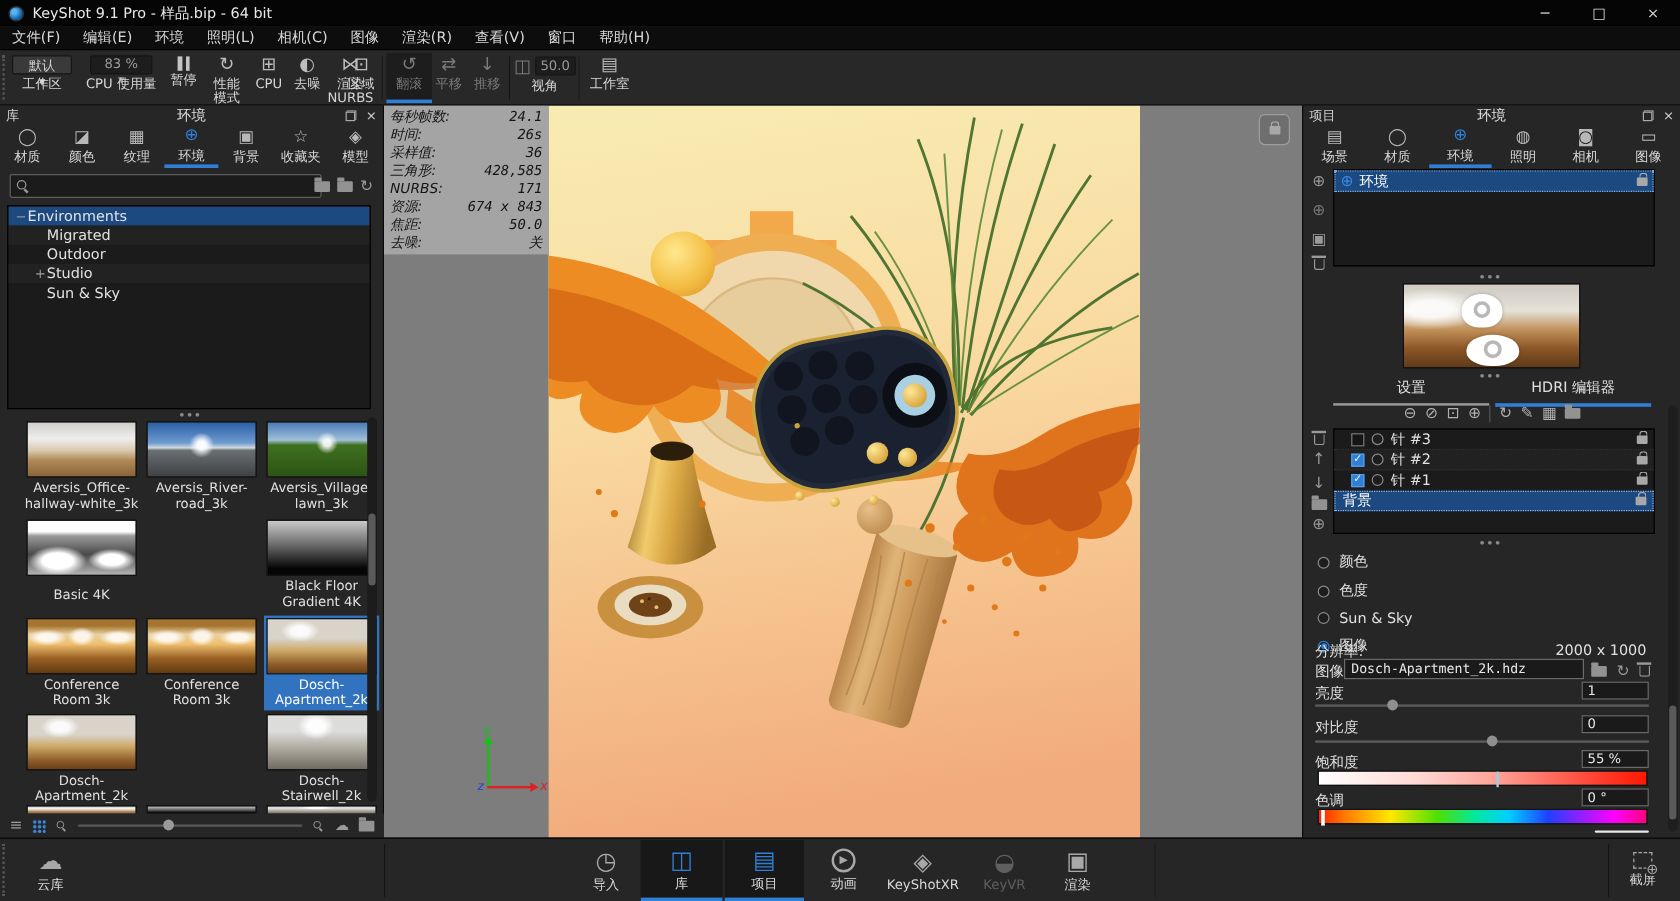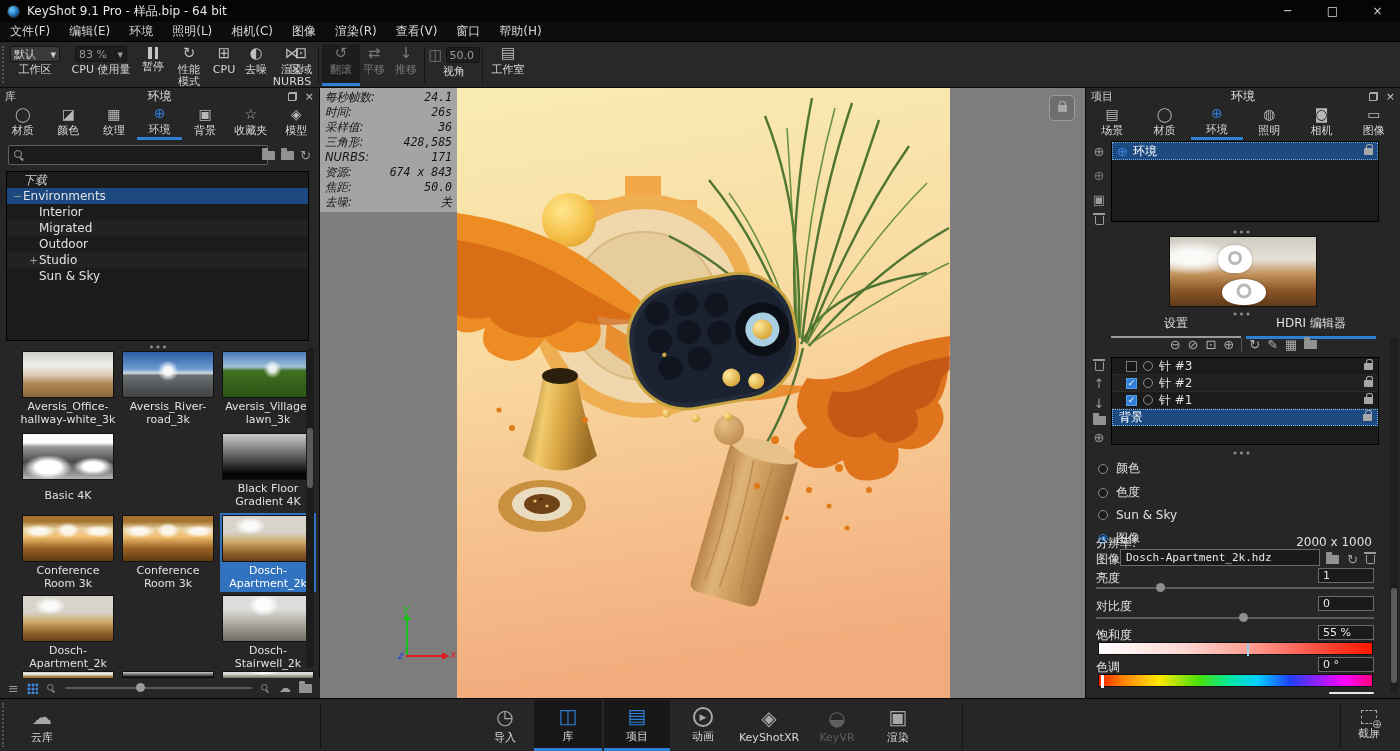--- a/index.html
+++ b/index.html
@@ -18,21 +18,21 @@
   
   #menubar { position:absolute; left:0; top:22px; width:1400px; height:20px; background:#0d0d0d; display:flex; align-items:center; gap:19px; padding-left:10px; border-bottom:1px solid #000; }
   .menu-item { color:#d8d8d8; font-size:12px; white-space:nowrap; }
 
   
   #toolbar { position:absolute; left:0; top:42px; width:1400px; height:46px; background:#282828; border-bottom:1px solid #0a0a0a; }
   #toolbar .handle, #dock .handle { position:absolute; left:2px; top:4px; bottom:4px; width:3px; border-left:2px dotted #555; }
   .tb-item { position:absolute; top:2px; height:42px; display:flex; flex-direction:column; align-items:center; justify-content:flex-start; }
   .tb-icon { height:18px; font-size:15px; line-height:18px; color:#bdbdbd; }
   .tb-label { font-size:11px; color:#d6d6d6; line-height:12px; text-align:center; margin-top:2px; white-space:pre-line; }
-  .tb-box { height:16px; background:#3a3a3a; border:1px solid #151515; color:#cfcfcf; font-size:11px; display:flex; align-items:center; justify-content:space-between; padding:0 3px; border-radius:2px; }
+  .tb-box { height:16px; background:#3a3a3a; border:1px solid #151515; color:#cfcfcf; font-size:11px; display:flex; align-items:center; justify-content:space-between; padding:0 3px; border-radius:2px;flex-direction:column; }
   .tb-box.dim { background:#1d1d1d; color:#9a9a9a; }
   .tb-sep { position:absolute; top:5px; height:36px; width:1px; background:#3d3d3d; border-right:1px solid #141414; }
   .tb-item.active { background:#1d1d1d; border-bottom:3px solid #2f7fd6; padding:0 8px; }
   .tb-item.dimmed .tb-icon, .tb-item.dimmed .tb-label { color:#7a7a7a; }
   .i-pause { display:inline-flex; gap:3px; margin-top:3px; }
   .i-pause i { width:3.5px; height:12px; background:#c4c4c4; }
 
   
   .panel-header { position:absolute; left:0; top:0; right:0; height:16px; display:flex; align-items:center; padding:0 5px; color:#cfcfcf; font-size:11px; }
   .panel-header .center { position:absolute; left:0; right:0; text-align:center; font-size:12px; color:#e0e0e0; }
@@ -315,31 +315,23 @@
     <div id="lib-search">
       <span class="i-mag"></span>
       <input style="">
     </div>
     <div class="lib-search-icons" style="right:8px;">
       <span class="i-folder"></span>
       <span class="i-folder"></span>
       <span style="color:#9a9a9a;font-size:13px;">↻</span>
     </div>
     <div id="lib-tree">
-      <div class="tree-row it">
-        <span class="marker"></span>
-        <span>下载</span>
-      </div>
       <div class="tree-row sel">
         <span class="marker">−</span>
         <span>Environments</span>
-      </div>
-      <div class="tree-row d1">
-        <span class="marker"></span>
-        <span>Interior</span>
       </div>
       <div class="tree-row d1 alt">
         <span class="marker"></span>
         <span>Migrated</span>
       </div>
       <div class="tree-row d1">
         <span class="marker"></span>
         <span>Outdoor</span>
       </div>
       <div class="tree-row d1 alt">

